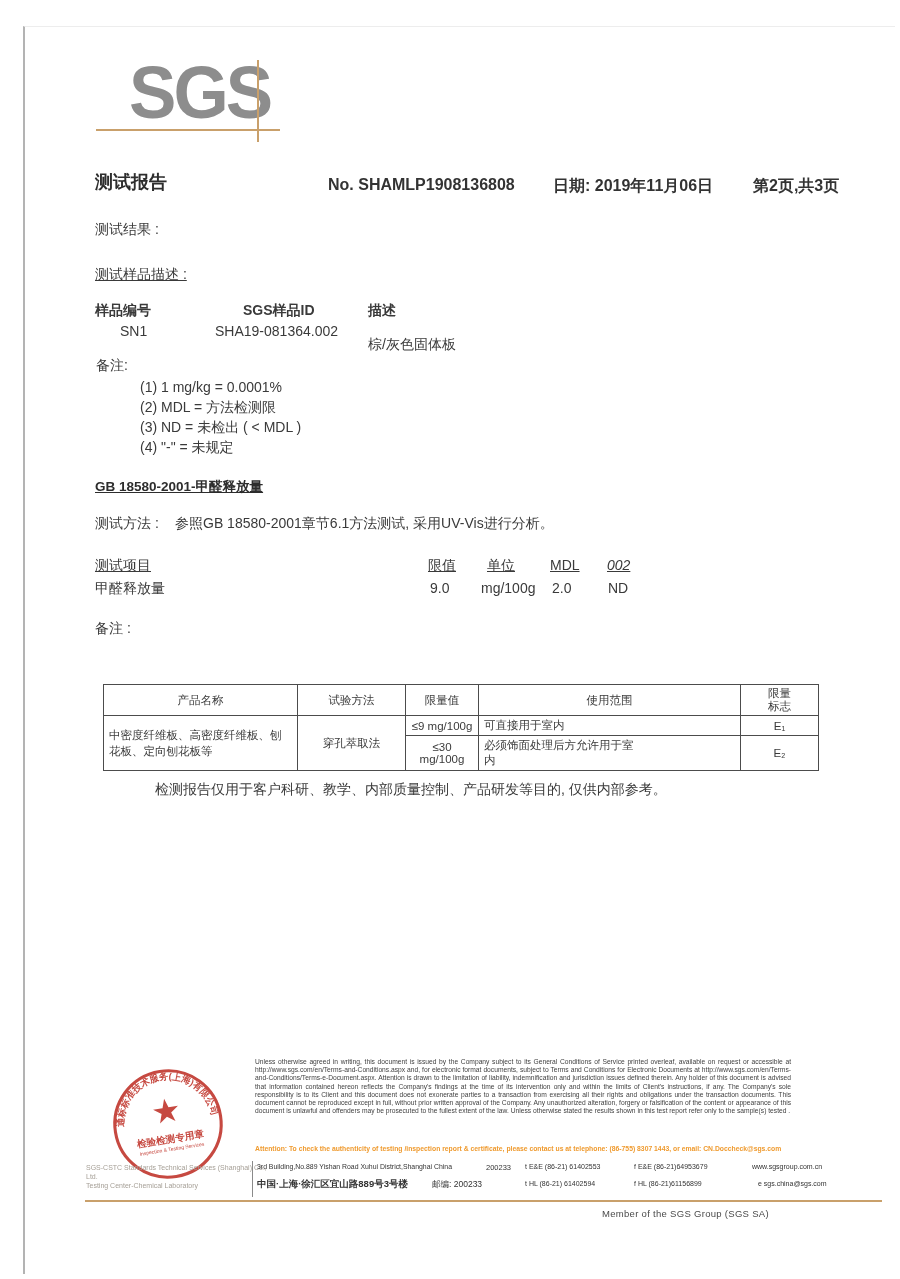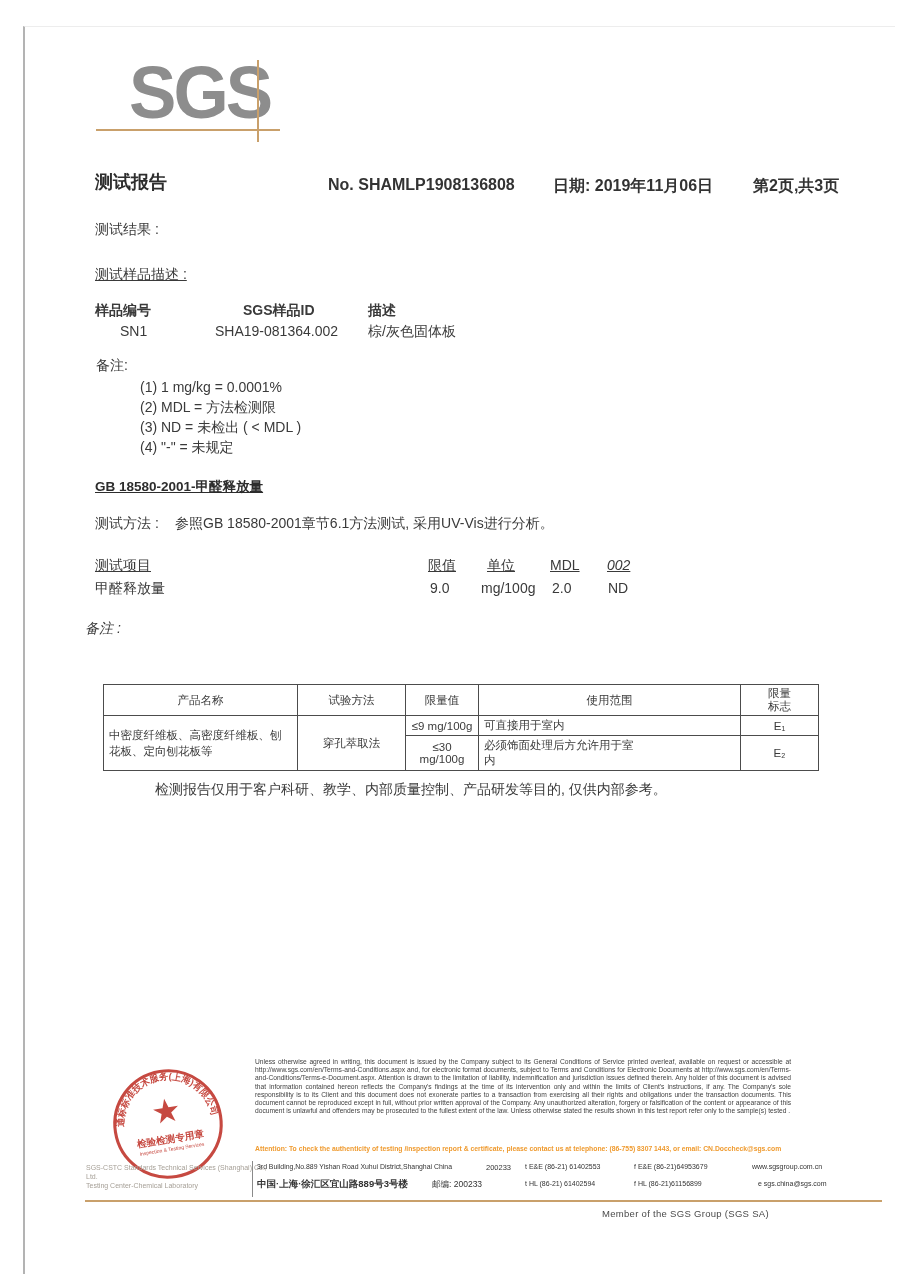--- a/index.html
+++ b/index.html
@@ -23,36 +23,36 @@
   .body-txt { font-size:14px; color:#3a3a3a; }
   .bold { font-weight:700; }
   .und { text-decoration:underline; }
   .ital { font-style:italic; }
 
   .results-label { left:95px; top:221px; }
   .sample-desc-label { left:95px; top:266px; }
 
   
   .st-h1 { left:95px; top:302px; } .st-h2 { left:243px; top:302px; } .st-h3 { left:368px; top:302px; }
-  .st-c1 { left:120px; top:323px; } .st-c2 { left:215px; top:323px; } .st-c3 { left:368px; top:323px; }
+  .st-c1 { left:120px; top:323px; } .st-c2 { left:215px; top:323px; } .st-c3 { left:368px; top:336px; }
 
   .notes1-label { left:96px; top:357px; }
   .notes1 { left:140px; top:377px; line-height:20px; }
 
   .gb-heading { left:95px; top:478px; font-size:13.5px; font-weight:700; color:#2d2d2d; text-decoration:underline; }
   .method-label { left:95px; top:515px; }
   .method-text { left:175px; top:515px; }
 
   
   .rt-h1 { left:95px; top:557px;text-align:right; } .rt-h2 { left:428px; top:557px; } .rt-h3 { left:487px; top:557px; }
   .rt-h4 { left:550px; top:557px; } .rt-h5 { left:607px; top:557px; }
   .rt-c1 { left:95px; top:580px; } .rt-c2 { left:430px; top:580px; } .rt-c3 { left:481px; top:580px; }
   .rt-c4 { left:552px; top:580px; } .rt-c5 { left:608px; top:580px; }
 
-  .notes2-label { left:85px; top:620px;font-style:italic; }
+  .notes2-label { left:95px; top:620px; }
   .notes2 { left:140px; top:641px; line-height:21px; }
 
   
   .limit-table { left:103px; top:684px; border-collapse:collapse; table-layout:fixed; }
   .limit-table th, .limit-table td { border:1px solid #4c4c4c; font-size:11.5px; color:#3a3a3a; padding:2px 5px; }
   .limit-table th { font-weight:400; text-align:center; height:30px; }
   .th-mark { white-space:pre-line; line-height:13px; }
   .td-product { width:194px; line-height:16px; padding-left:8px; }
   .td-method { width:108px; text-align:center; }
   .td-limit { width:73px; text-align:center; }

